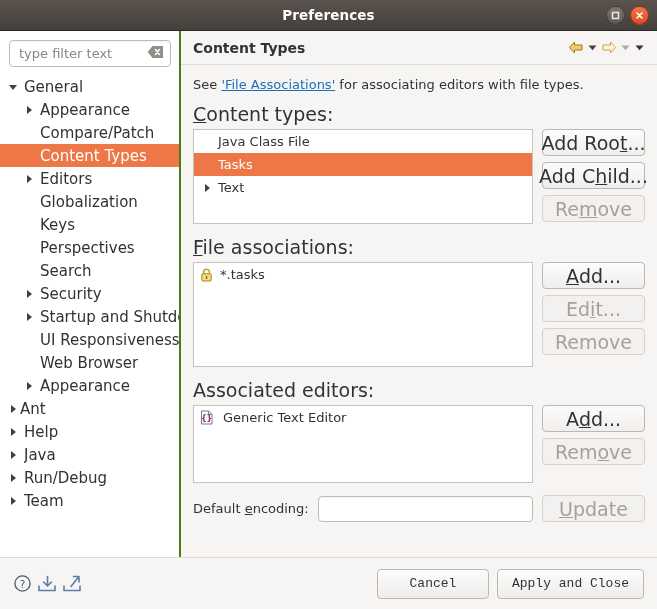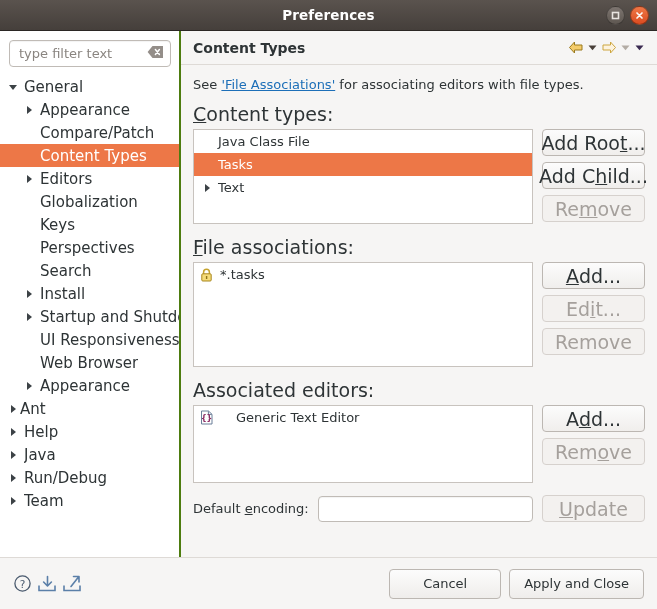--- a/index.html
+++ b/index.html
@@ -304,20 +304,21 @@
   }
   .footer-icons > span {
     display: flex;
     align-items: center;
     cursor: pointer;
   }
   .footer-btns {
     display: flex;
     align-items: center;
     gap: 8px;
+    font-family: Liberation Mono, monospace;
   }
   .footer-btn {
     height: 30px;
     min-width: 112px;
     border: 1px solid #bcb7b2;
     border-radius: 4px;
     background: linear-gradient(to bottom, #fcfcfc 0%, #efedeb 100%);
     color: #2e3436;
     font-size: 13px;
     font-family: inherit;
@@ -417,21 +418,21 @@
           <div class="tree-row">
             <span class="tw" style="margin-left: 22px;"></span>
             <span class="tree-label" style="margin-left: 4px;">Search</span>
           </div>
           <div class="tree-row">
             <span class="tw" style="margin-left: 22px;">
               <svg width="10" height="10" viewBox="0 0 10 10">
                 <path d="M3 1 L8 5 L3 9 Z" fill="#3c4246"></path>
               </svg>
             </span>
-            <span class="tree-label" style="margin-left: 4px;">Install</span>
+            <span class="tree-label" style="margin-left: 4px;">Security</span>
           </div>
           <div class="tree-row">
             <span class="tw" style="margin-left: 22px;">
               <svg width="10" height="10" viewBox="0 0 10 10">
                 <path d="M3 1 L8 5 L3 9 Z" fill="#3c4246"></path>
               </svg>
             </span>
             <span class="tree-label" style="margin-left: 4px;">Startup and Shutdown</span>
           </div>
           <div class="tree-row">
@@ -589,21 +590,21 @@
           <div class="row-group">
             <div class="listbox" style="height:78px">
                 <div class="list-row">
                   <span class="list-icon">
                     <svg width="14" height="15" viewBox="0 0 14 15">
                       <path d="M1.5 1 L8.5 1 L12 4.3 L12 14 L1.5 14 Z" fill="#fdfdfd" stroke="#6b7f99" stroke-width="1"></path>
                       <path d="M8.4 1.2 L8.4 4.4 L11.8 4.4" fill="none" stroke="#6b7f99" stroke-width="1"></path>
                       <text x="6.6" y="11.4" text-anchor="middle" font-family="DejaVu Sans, sans-serif" font-size="8" font-weight="bold" fill="#8c2b63">{}</text>
                     </svg>
                   </span>
-                  <span style="margin-left: 18px;">Generic Text Editor</span>
+                  <span style="margin-left: 5px;">Generic Text Editor</span>
                 </div>
               </div>
             <div class="btn-col">
               <div class="btn">A<u class="mn">d</u>d...</div>
               <div class="btn disabled">Rem<u class="mn">o</u>ve</div>
             </div>
           </div>
         </div>
 
         <div class="encoding-row">

